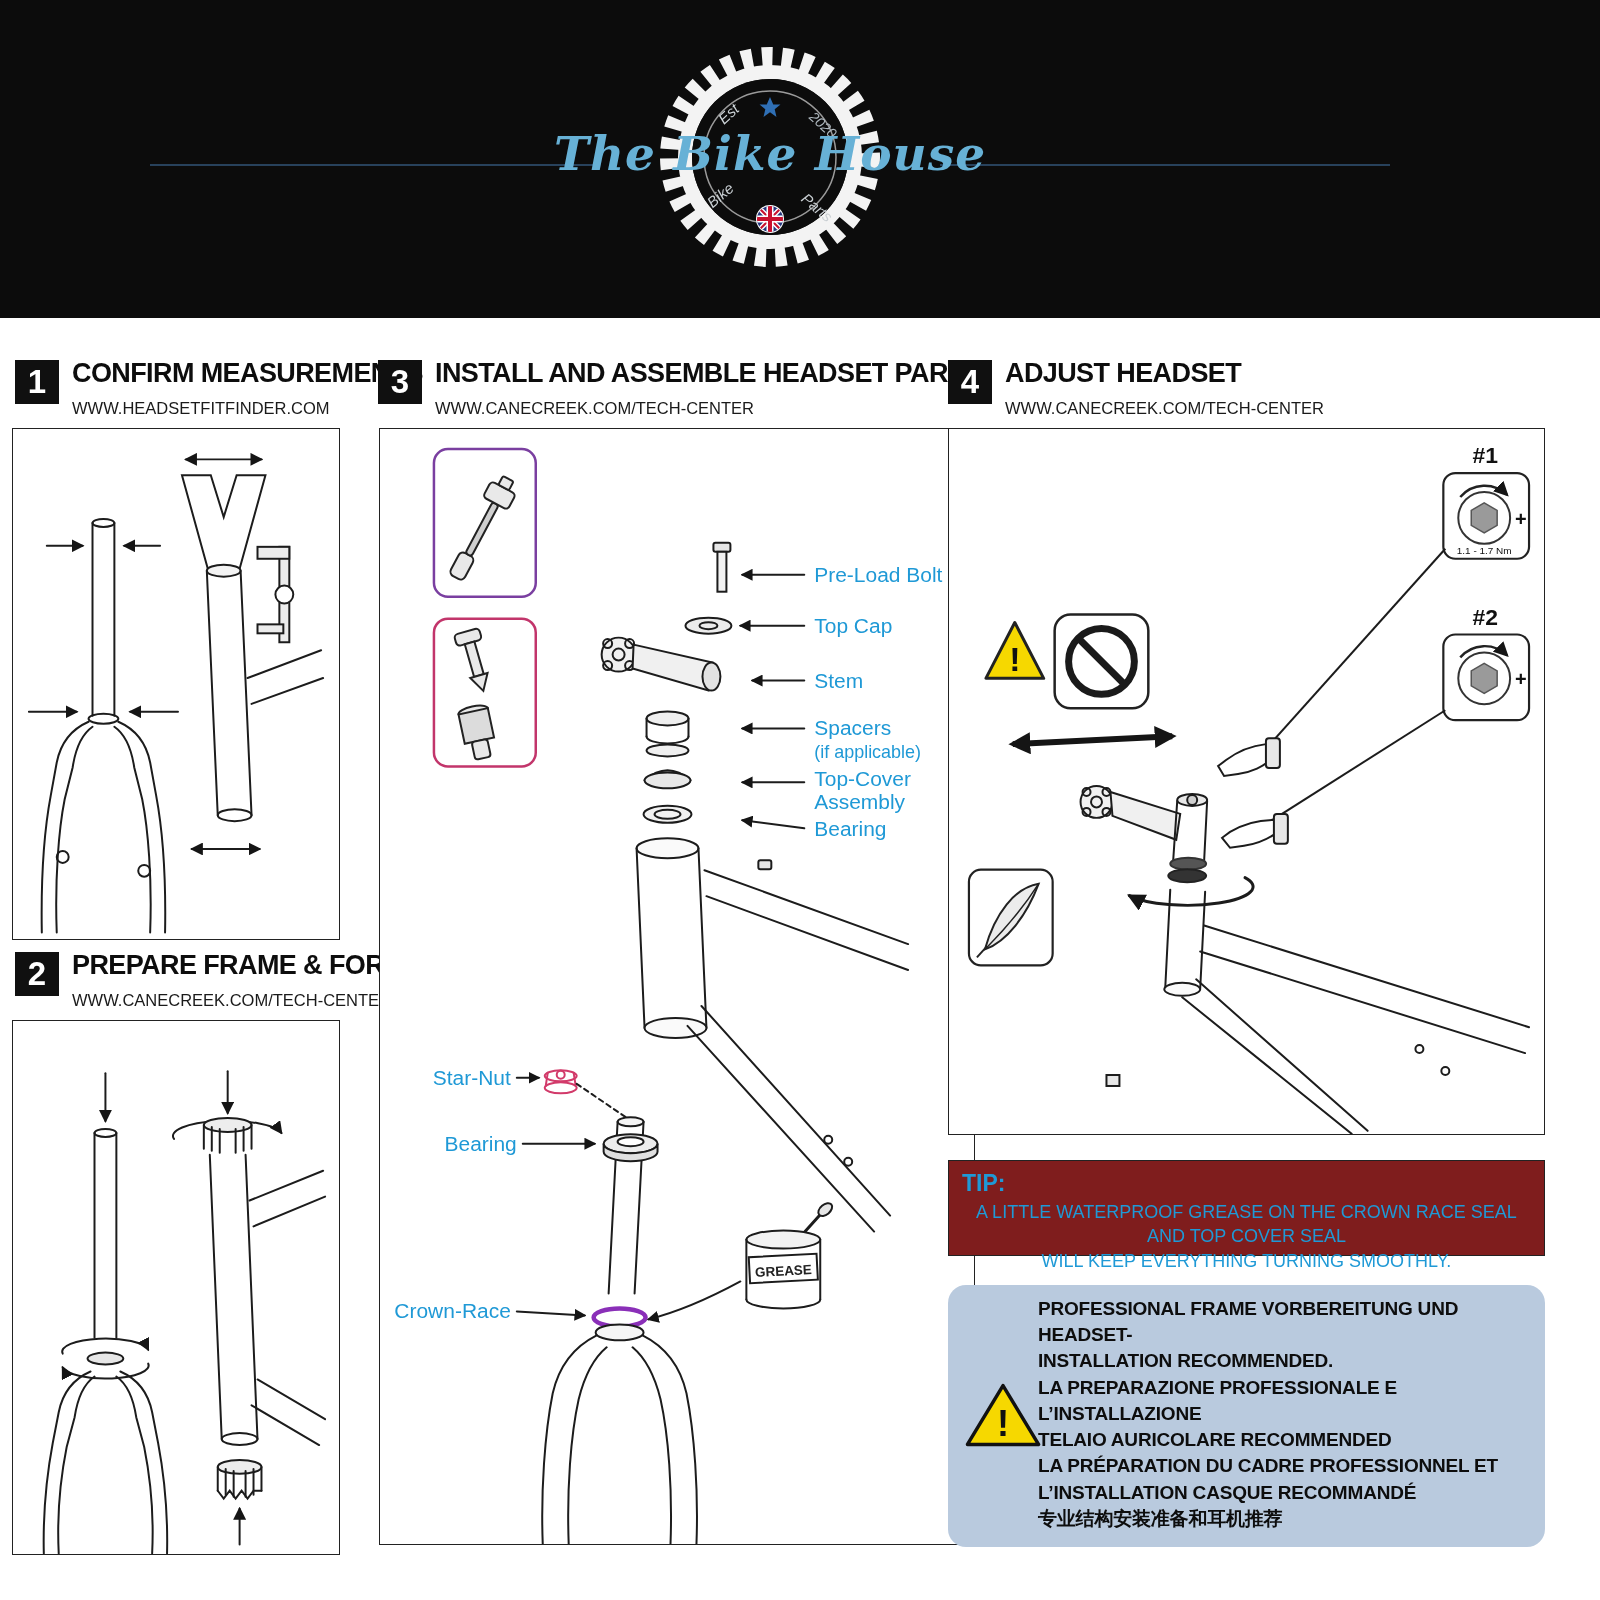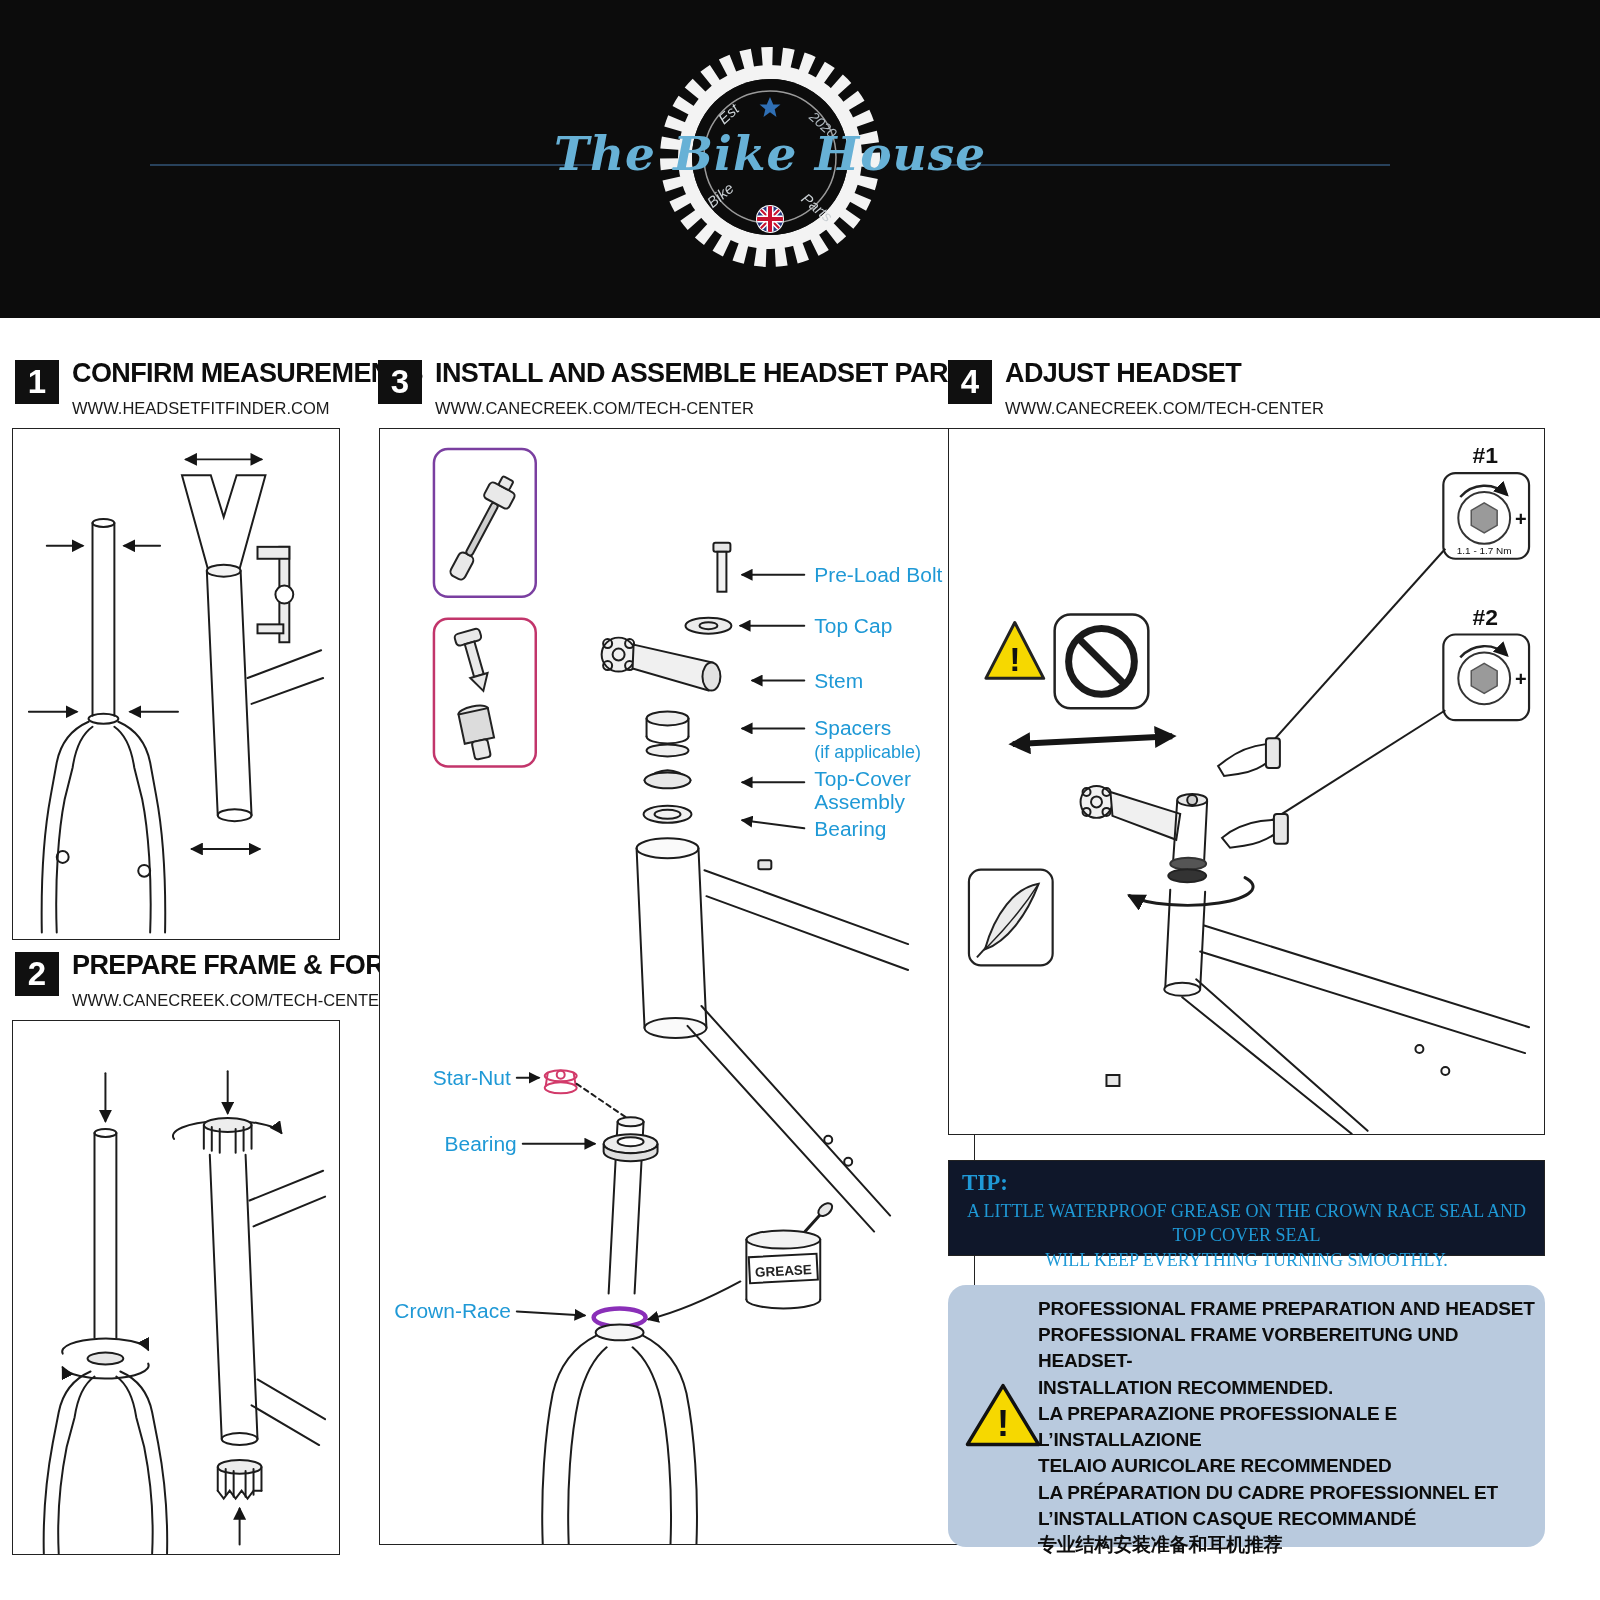--- a/index.html
+++ b/index.html
@@ -21,21 +21,21 @@
   .sec-title { font-size:27px; font-weight:bold; letter-spacing:-0.6px; color:#0d0d0d; line-height:1.02; white-space:nowrap; }
   .sec-url { font-size:16.5px; color:#1a1a1a; margin-top:11px; }
 
   
   .pbox { position:absolute; border:1.6px solid #222; background:#fff; }
   .pbox svg { display:block; width:100%; height:100%; }
   svg text { font-family:"Liberation Sans", sans-serif; }
 
   
   .tipbox { position:absolute; left:948px; top:1160px; width:597px; height:96px;
-    border:1.6px solid #222; background:#0f172a; padding:9px 13px;font-family:Liberation Serif, serif; }
+    border:1.6px solid #222; background:#7f1d1d; padding:9px 13px; }
   .tip-title { color:#1f99d6; font-weight:bold; font-size:23px; margin-bottom:3px; }
   .tip-line { color:#1f99d6; font-size:18px; line-height:1.35;text-align:center; }
 
   
   .infobox { position:absolute; left:948px; top:1285px; width:597px; height:262px;
     background:#b9cade; border-radius:18px; }
   .info-tri { position:absolute; left:16px; top:94px; width:78px; height:72px; }
   .info-lines { position:absolute; left:90px; top:11px; width:500px;
     font-size:19px; font-weight:bold; color:#0d0d0d; line-height:1.38; letter-spacing:-0.2px; }
 </style>
@@ -435,21 +435,20 @@
     <div class="tip-line">A LITTLE WATERPROOF GREASE ON THE CROWN RACE SEAL AND TOP COVER SEAL</div>
     <div class="tip-line">WILL KEEP EVERYTHING TURNING SMOOTHLY.</div>
   </div>
 
   <div class="infobox">
     <svg class="info-tri" viewBox="0 0 90 80">
       <path d="M45,6 L86,74 L4,74 Z" fill="#f6d800" stroke="#111" stroke-width="4" stroke-linejoin="round"></path>
       <text x="45" y="64" text-anchor="middle" font-size="42" font-weight="bold" fill="#111">!</text>
     </svg>
     <div class="info-lines">
-      <div class="info-line">PROFESSIONAL FRAME PREPARATION AND HEADSET</div>
       <div class="info-line">PROFESSIONAL FRAME VORBEREITUNG UND HEADSET-</div>
       <div class="info-line">INSTALLATION RECOMMENDED.</div>
       <div class="info-line">LA PREPARAZIONE PROFESSIONALE E L’INSTALLAZIONE</div>
       <div class="info-line">TELAIO AURICOLARE RECOMMENDED</div>
       <div class="info-line">LA PRÉPARATION DU CADRE PROFESSIONNEL ET</div>
       <div class="info-line">L’INSTALLATION CASQUE RECOMMANDÉ</div>
       <div class="info-line">专业结构安装准备和耳机推荐</div>
     </div>
   </div>
 

